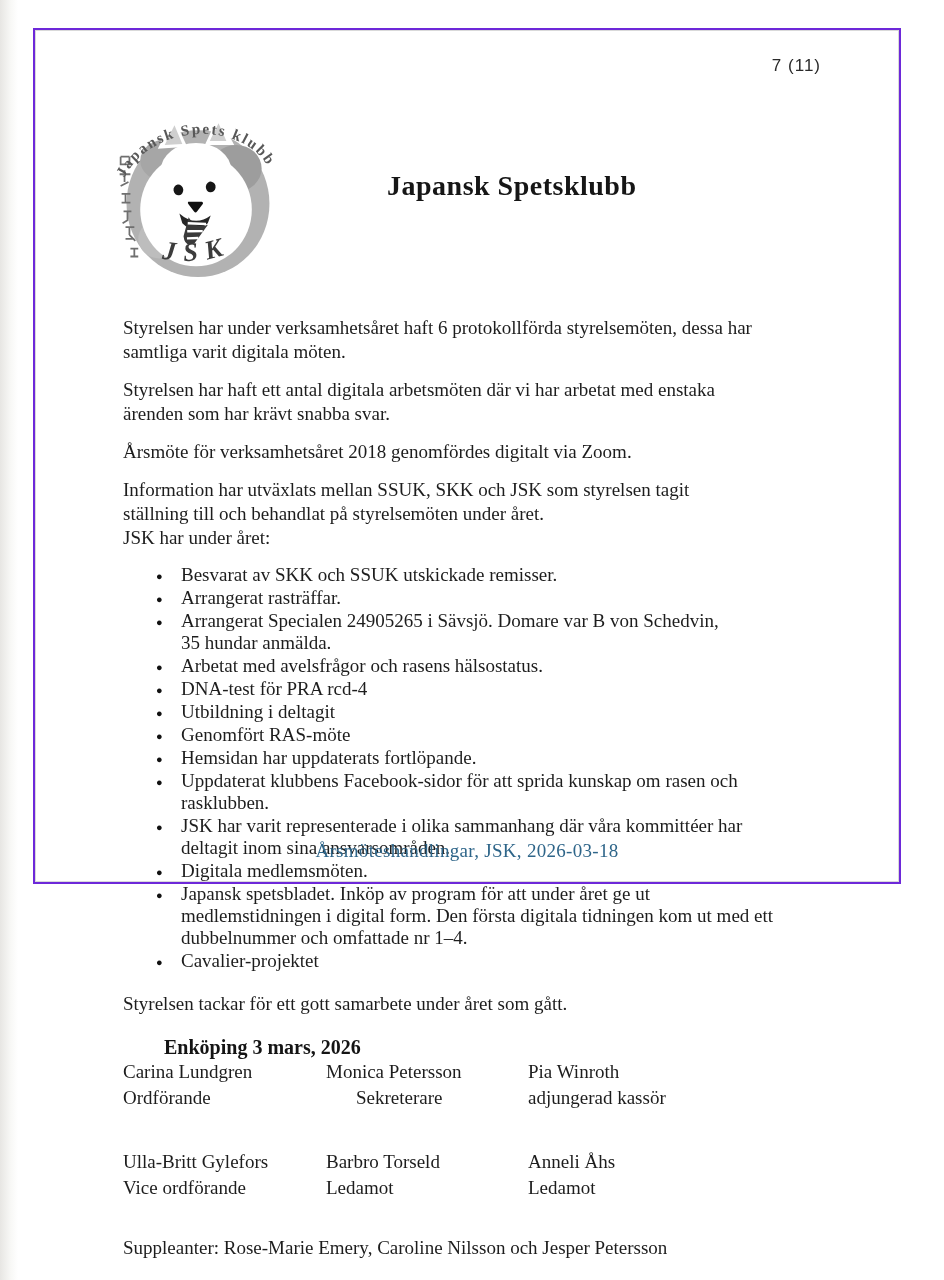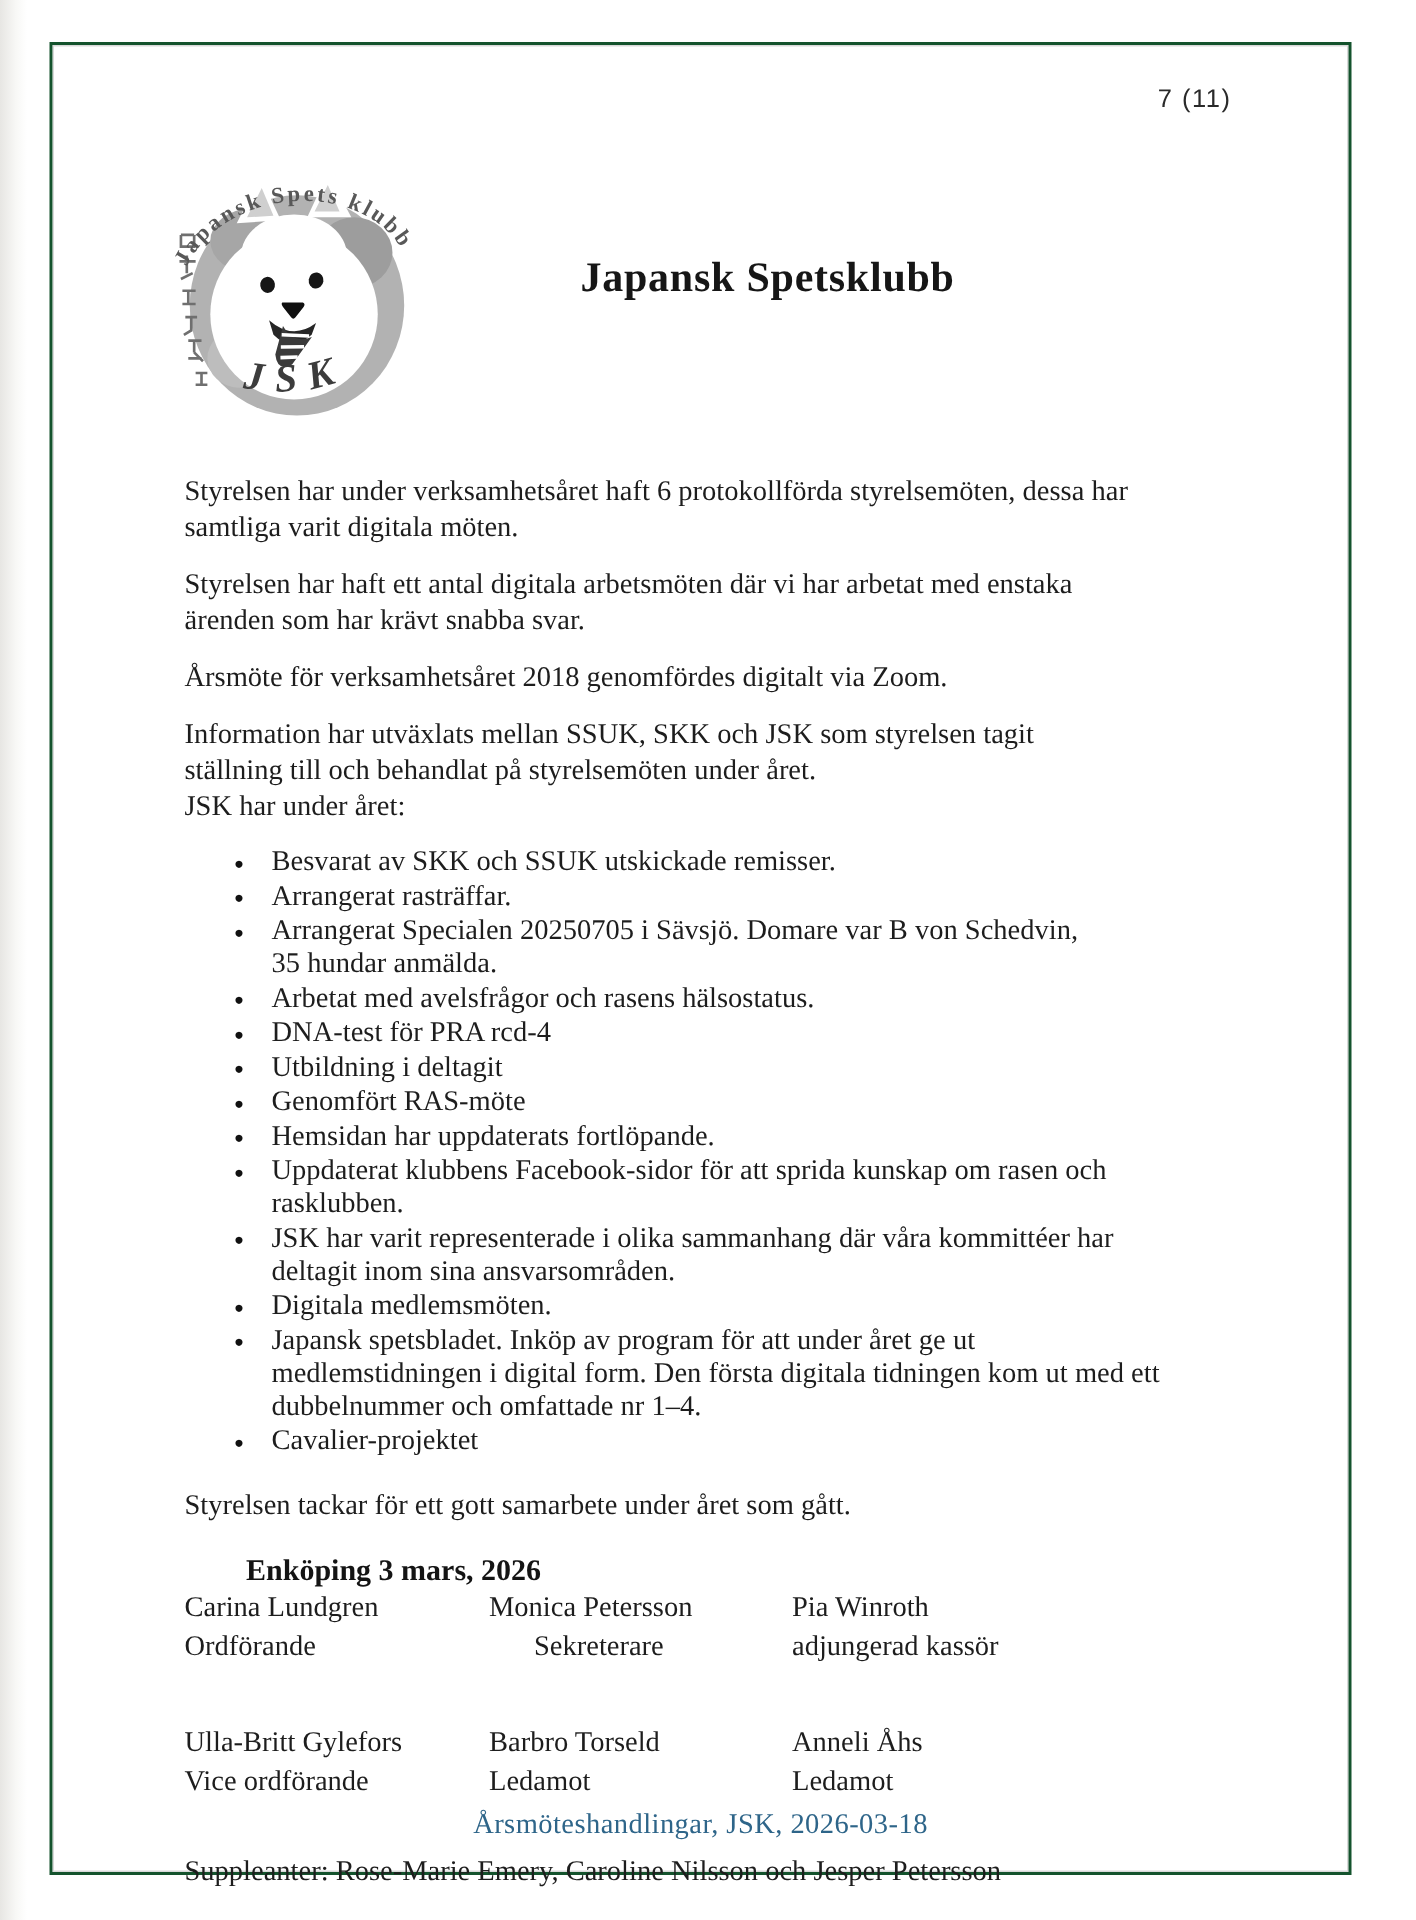--- a/index.html
+++ b/index.html
@@ -8,23 +8,23 @@
     background:#ffffff;
     font-family:"Liberation Serif", serif;
     color:#1d1d1d;
     overflow:hidden;
   }
   .scan-edge{
     position:absolute;left:0;top:0;width:18px;height:1280px;
     background:linear-gradient(90deg,#e7e6e3,#f8f8f6 60%,#ffffff);
   }
   .page{
-    position:absolute;left:33px;top:28px;width:868px;height:1222px;
+    position:absolute;left:33px;top:28px;width:868px;height:856px;
     background:#ffffff;
-    border:2px solid #14532d;
+    border:2px solid #6d28d9;
     box-shadow:inset 0 0 0 1px #d9d9d9;
     box-sizing:border-box;
   }
   .pageno{
     position:absolute;top:26px;right:78px;
     font-family:"Liberation Sans", sans-serif;
     font-size:17px;color:#2a2a2a;letter-spacing:1px;
   }
   .header{position:relative;height:250px;}
   .logo{position:absolute;left:64px;top:62px;width:196px;height:188px;}
@@ -144,21 +144,21 @@
     <p class="para">Styrelsen har haft ett antal digitala arbetsmöten där vi har arbetat med enstaka
 ärenden som har krävt snabba svar.</p>
     <p class="para">Årsmöte för verksamhetsåret 2018 genomfördes digitalt via Zoom.</p>
     <p class="para">Information har utväxlats mellan SSUK, SKK och JSK som styrelsen tagit
 ställning till och behandlat på styrelsemöten under året.
 JSK har under året:</p>
 
     <ul class="bullets">
       <li>Besvarat av SKK och SSUK utskickade remisser.</li>
       <li>Arrangerat rasträffar.</li>
-      <li>Arrangerat Specialen 20250705 i Sävsjö. Domare var B von Schedvin,
+      <li>Arrangerat Specialen 24905265 i Sävsjö. Domare var B von Schedvin,
 35 hundar anmälda.</li>
       <li>Arbetat med avelsfrågor och rasens hälsostatus.</li>
       <li>DNA-test för PRA rcd-4</li>
       <li>Utbildning i deltagit</li>
       <li>Genomfört RAS-möte</li>
       <li>Hemsidan har uppdaterats fortlöpande.</li>
       <li>Uppdaterat klubbens Facebook-sidor för att sprida kunskap om rasen och
 rasklubben.</li>
       <li>JSK har varit representerade i olika sammanhang där våra kommittéer har
 deltagit inom sina ansvarsområden.</li>

